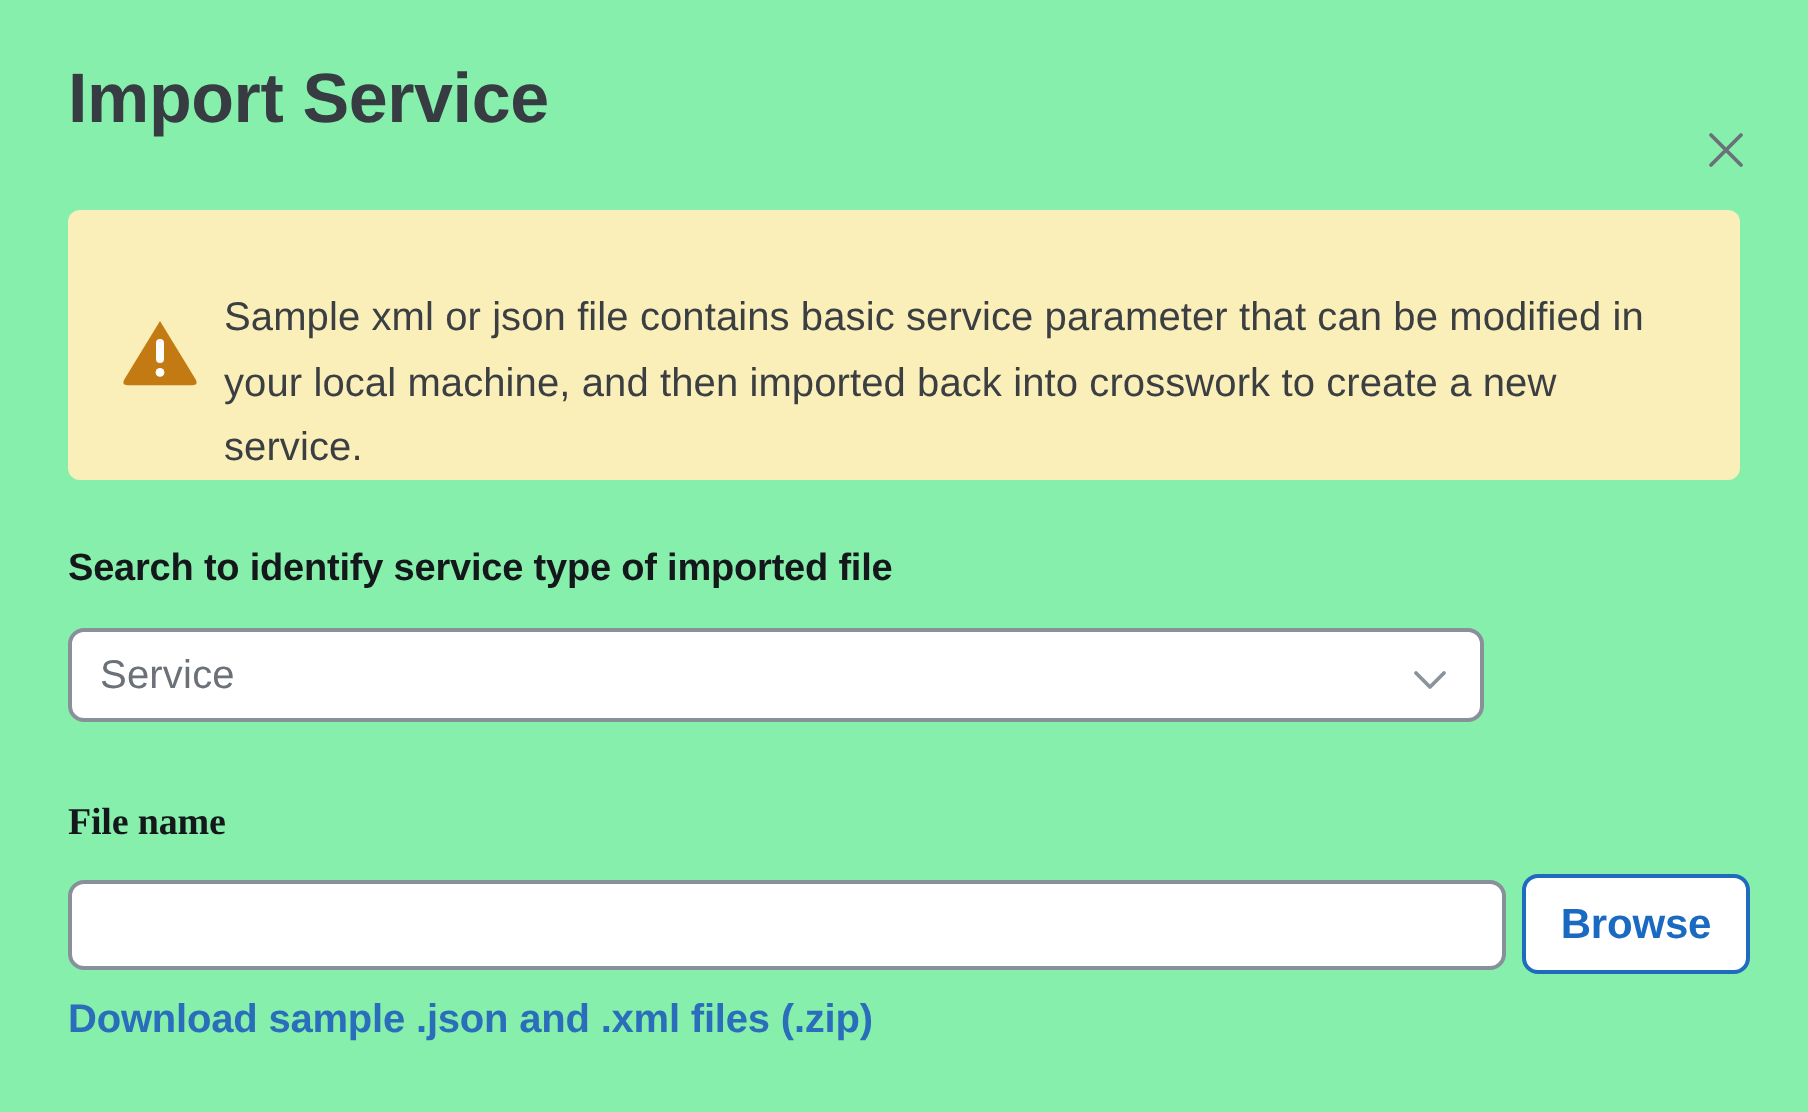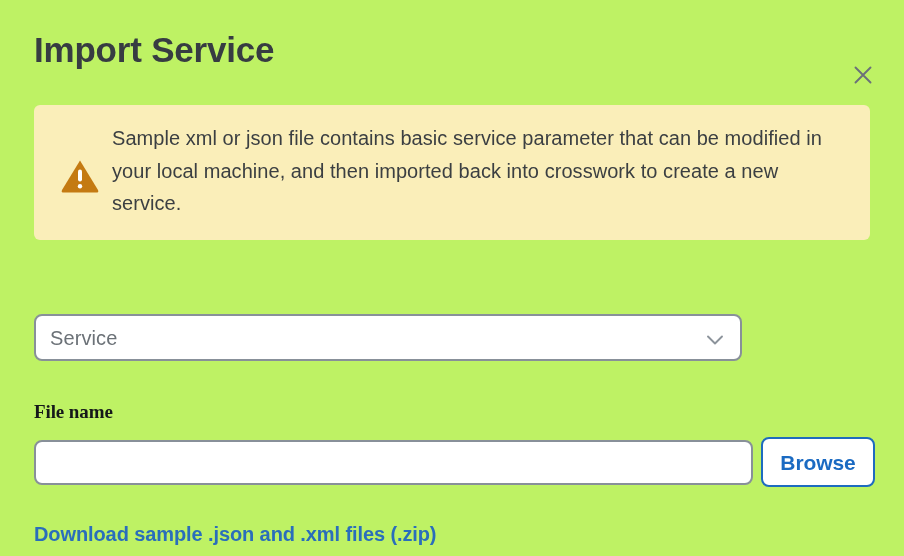--- a/index.html
+++ b/index.html
@@ -21,21 +21,21 @@
     width: 904px;
     height: 2px;
     background: #232527;
   }
   .modal {
     position: absolute;
     top: 0;
     left: 0;
     width: 904px;
     height: 556px;
-    background: #bef264;
+    background: #86efac;
     box-sizing: border-box;
   }
 
   
   .modal-header {
     position: absolute;
     left: 0;
     top: 20px;
     width: 904px;
     height: 66px;
@@ -82,21 +82,21 @@
     position: absolute;
     left: 26px;
     top: 53px;
     width: 40px;
     height: 36px;
   }
   .warn-icon svg { display: block; }
   .warn-text {
     position: absolute;
     left: 78px;
-    top: 17px;
+    top: 38px;
     width: 730px;
     font-size: 20px;
     line-height: 32.5px;
     color: #3b3f42;
     letter-spacing: 0.05px;
   }
 
   
   .field-label {
     font-size: 19px;
@@ -184,21 +184,20 @@
     position: absolute;
     left: 34px;
     top: 499px;
     font-size: 20px;
     font-weight: bold;
     color: #2a6ebb;
     text-decoration: none;
     letter-spacing: -0.1px;
     white-space: nowrap;
     cursor: pointer;
-    margin-top: 24px;
   }
 </style>
 </head>
 <body>
 
 <div class="top-rule"></div>
 
 <div class="modal">
 
   <div class="modal-header">
@@ -215,20 +214,21 @@
     <div class="warn-icon">
       <svg width="40" height="36" viewBox="0 0 40 36" aria-hidden="true">
         <path d="M20 2.5 L38 32 Q39.2 34.6 36.2 34.6 L3.8 34.6 Q0.8 34.6 2 32 Z" fill="#c47a12"></path>
         <rect x="18" y="11.5" width="4" height="12" rx="2" fill="#ffffff"></rect>
         <circle cx="20" cy="28.2" r="2.2" fill="#ffffff"></circle>
       </svg>
     </div>
     <div class="warn-text">Sample xml or json file contains basic service parameter that can be modified in your local machine, and then imported back into crosswork to create a new service.</div>
   </div>
 
+  <div class="field-label label-service">Search to identify service type of imported file</div>
 
   <div class="select-wrap">
     <span class="select-value">Service</span>
     <span class="chevron-down-icon">
       <svg width="22" height="22" viewBox="0 0 22 22" aria-hidden="true">
         <path d="M4 7.5 L11 14.5 L18 7.5" stroke="#8c939b" stroke-width="1.9" fill="none" stroke-linecap="round" stroke-linejoin="round"></path>
       </svg>
     </span>
   </div>
 

